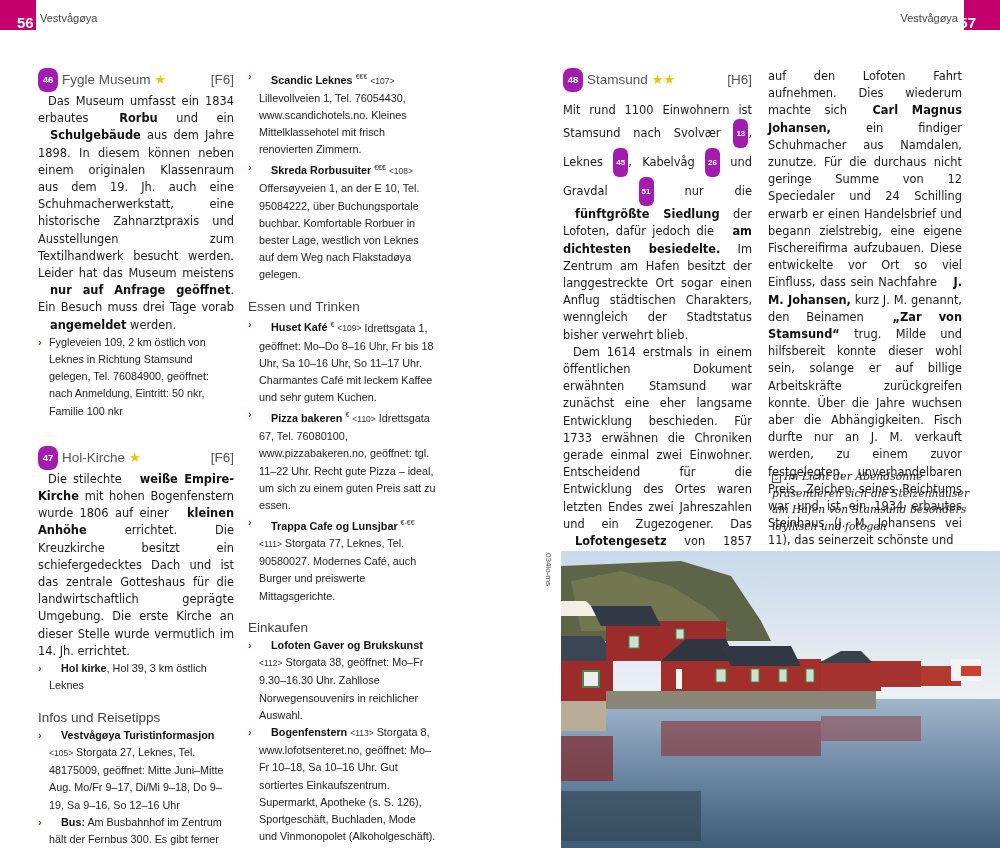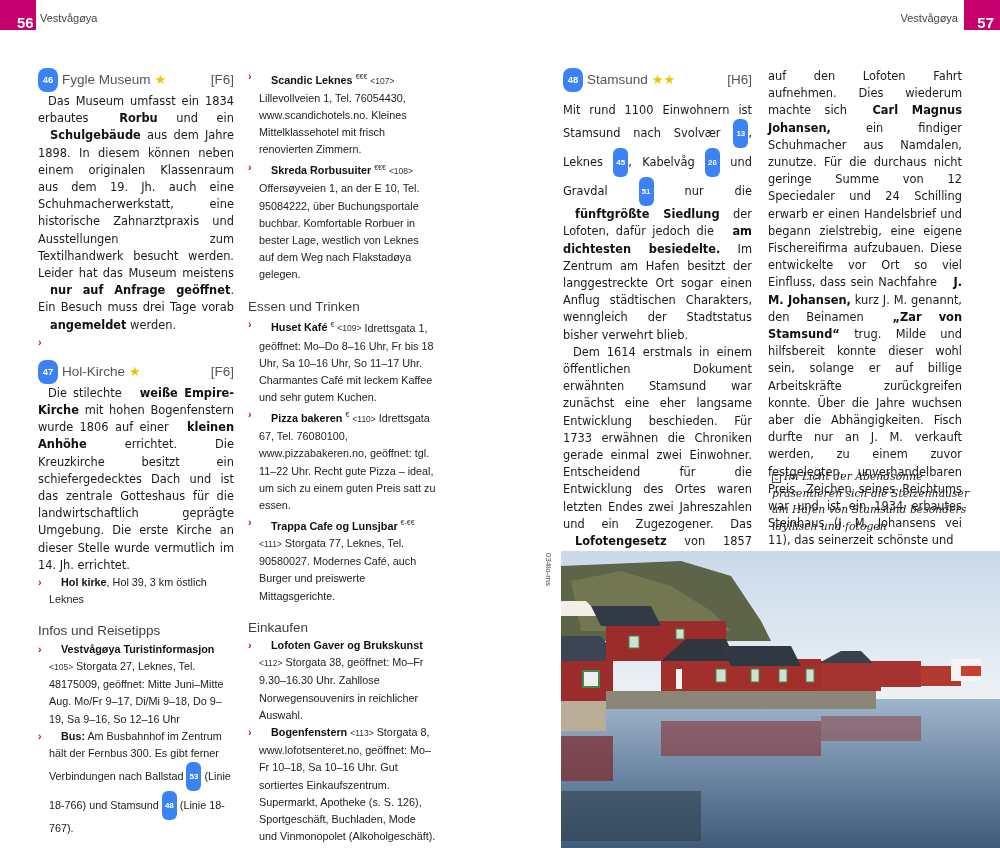--- a/index.html
+++ b/index.html
@@ -3,34 +3,34 @@
 <meta charset="utf-8">
 <style>
   * { margin: 0; padding: 0; box-sizing: border-box; }
   html, body { width: 1000px; height: 848px; background: #ffffff; overflow: hidden; }
   body { position: relative; font-family: "DejaVu Sans", sans-serif; color: #1a1a1a; }
 
   .tab-left { position: absolute; left: 0; top: 0; width: 36px; height: 30px; background: #c5006c; }
   .tab-right { position: absolute; right: 0; top: 0; width: 36px; height: 30px; background: #c5006c; }
   .pnum { position: absolute; top: 14px; font-family: "Liberation Sans", sans-serif; font-weight: bold; font-size: 15px; color: #fff; }
   .pnum.left { left: 17px; }
-  .pnum.right { right: 6px; }
+  .pnum.right { right: 24px; }
   .runhead { position: absolute; top: 12px; font-family: "Liberation Sans", sans-serif; font-size: 11px; color: #444; }
   .runhead.left { left: 40px; }
   .runhead.right { right: 42px; }
 
   .col { position: absolute; font-size: 11.4px; line-height: 17.2px; }
   .col1 { left: 38px; top: 68px; width: 196px; }
   .col2 { left: 248px; top: 68px; width: 188px; }
   .col3 { left: 563px; top: 68px; width: 189px; }
   .col4 { left: 768px; top: 68px; width: 194px; }
 
   .entry-head { display: flex; align-items: center; justify-content: space-between; font-family: "Liberation Sans", sans-serif; font-size: 13.5px; color: #555; margin-bottom: 1px; }
   .entry-head .left { display: flex; align-items: center; gap: 4px; }
-  .badge { display: inline-flex; align-items: center; justify-content: center; background: #3b82f6; color: #fff; font-weight: bold; font-size: 9.5px; border-radius: 8px; min-width: 20px; height: 14px; padding: 12px 3px; font-family: "Liberation Sans", sans-serif; }
+  .badge { display: inline-flex; align-items: center; justify-content: center; background: #a21caf; color: #fff; font-weight: bold; font-size: 9.5px; border-radius: 8px; min-width: 20px; height: 14px; padding: 12px 3px; font-family: "Liberation Sans", sans-serif; }
   .badge.sm { font-size: 8px; height: 29px; min-width: 15px; border-radius: 6px; vertical-align: 1px; }
   .stars { color: #f2c200; font-size: 13px; }
   .grid { color: #555; }
   .title-text { color: #555; }
 
   .body-text { text-align: justify; font-size: 11.4px; line-height: 17.2px; }
   .body-text .indent { padding-left: 10px; }
   b { font-weight: bold; color: #111; padding-left: 12px; }
 
   .info { font-family: "Liberation Sans", sans-serif; font-size: 10.8px; line-height: 17.2px; position: relative; padding-left: 11px; color: #222; }
@@ -60,21 +60,21 @@
 <div class="col col1">
   <div class="entry-head">
     <span class="left">
       <span class="badge">46</span>
       <span class="title-text">Fygle Museum</span>
       <span class="stars">★</span>
     </span>
     <span class="grid">[F6]</span>
   </div>
   <p class="body-text"><span class="indent"></span><span>Das Museum umfasst ein 1834 erbautes </span><b>Rorbu</b><span> und ein </span><b>Schulgebäude</b><span> aus dem Jahre 1898. In diesem können neben einem originalen Klassenraum aus dem 19. Jh. auch eine Schuhmacherwerkstatt, eine historische Zahnarztpraxis und Ausstellungen zum Textilhandwerk besucht werden. Leider hat das Museum meistens </span><b>nur auf Anfrage geöffnet</b><span>. Ein Besuch muss drei Tage vorab </span><b>angemeldet</b><span> werden.</span></p>
-  <div class="info"><span class="chev">›</span></div>
+  <div class="info"><span class="chev">›</span><span>Fygleveien 109, 2 km östlich von Leknes in Richtung Stamsund gelegen, Tel. 76084900, geöffnet: nach Anmeldung, Eintritt: 50 nkr, Familie 100 nkr</span></div>
 
   <div class="entry-head" style="margin-top:26px">
     <span class="left">
       <span class="badge">47</span>
       <span class="title-text">Hol-Kirche</span>
       <span class="stars">★</span>
     </span>
     <span class="grid">[F6]</span>
   </div>
   <p class="body-text"><span class="indent"></span><span>Die stilechte </span><b>weiße Empire-Kirche</b><span> mit hohen Bogenfenstern wurde 1806 auf einer </span><b>kleinen Anhöhe</b><span> errichtet. Die Kreuzkirche besitzt ein schiefergedecktes Dach und ist das zentrale Gotteshaus für die landwirtschaftlich geprägte Umgebung. Die erste Kirche an dieser Stelle wurde vermutlich im 14. Jh. errichtet.</span></p>

